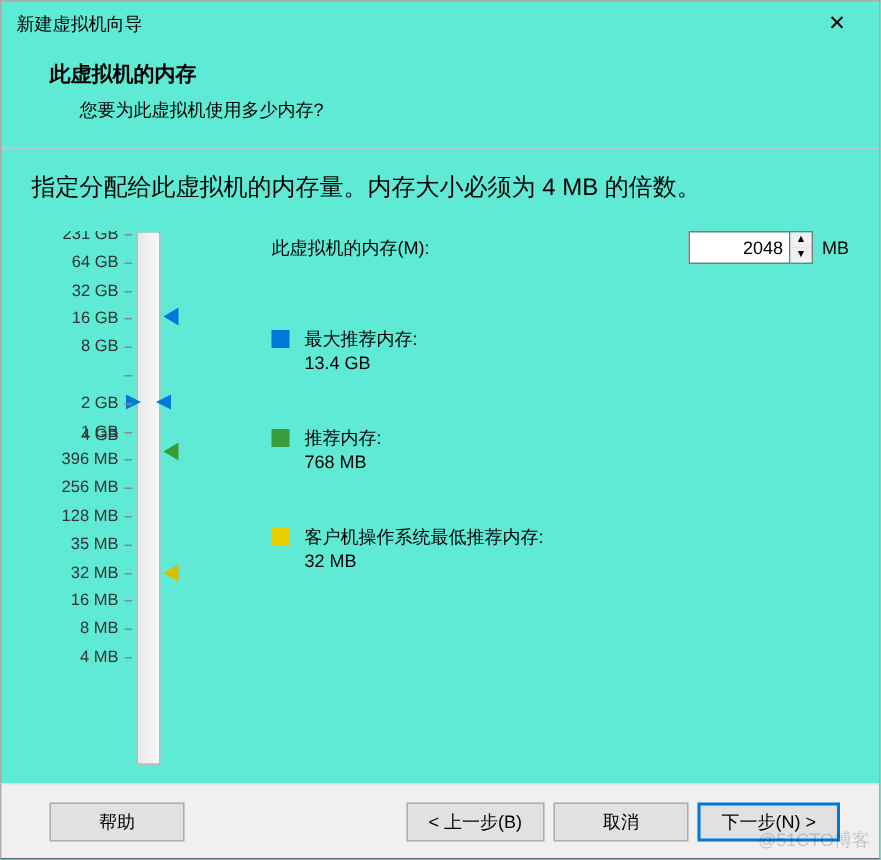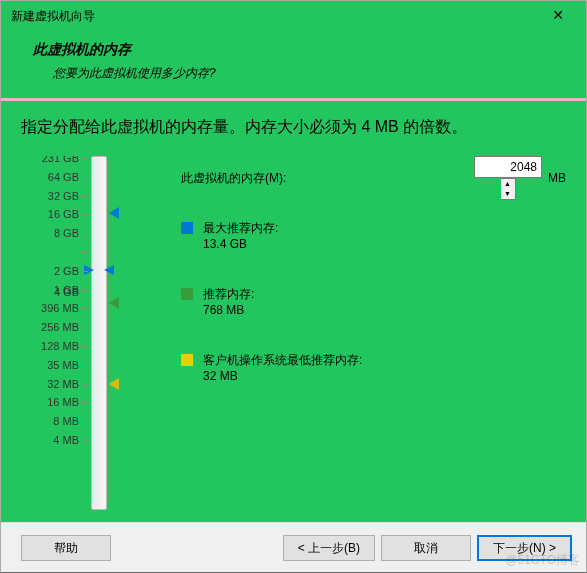--- a/index.html
+++ b/index.html
@@ -1,52 +1,52 @@
 <!DOCTYPE html>
 <html><head>
 <meta charset="utf-8">
 <style>
   * { box-sizing: border-box; font-family: "Microsoft YaHei", "Segoe UI", sans-serif; font-size: 12px; }
   body { margin: 0; background: #ccc; }
-  .dialog { width: 587px; height: 573px; background: #22c55e; border: 1px solid #aaa; border-bottom: 1px solid #666; position: relative; display: flex; flex-direction: column; }
+  .dialog { width: 587px; height: 573px; background: #5eead4; border: 1px solid #aaa; border-bottom: 1px solid #666; position: relative; display: flex; flex-direction: column; }
   .titlebar { height: 30px; display: flex; align-items: center; padding: 0 8px 0 10px; }
   .titlebar .title { flex: 1; font-size: 12px; }
   .close { width: 40px; height: 28px; text-align: center; line-height: 26px; font-size: 14px; cursor: default; }
-  .header { padding: 10px 0 16px 0; border-bottom: 3px solid #f9a8d4; font-style: italic; }
+  .header { padding: 10px 0 16px 0; border-bottom: 1px solid #f9a8d4; }
   .header h1 { margin: 0 0 6px 0; padding-left: 32px; font-size: 14px; font-weight: bold; }
   .header p { margin: 0; padding-left: 52px; font-size: 12px; }
   .instruction { margin: 16px 0 18px 0; padding: 0 20px; font-size: 16px; }
   .content { flex: 1; display: flex; padding: 0 20px 12px 20px; overflow: hidden; }
   .slider-col { width: 110px; position: relative; }
   .tick-label { position: absolute; left: 0; width: 58px; text-align: right; font-size: 11px; color: #333; line-height: 12px; }
   .tick-mark { position: absolute; left: 62px; width: 3px; height: 1px; background: #888; }
   .tick-mark.major { width: 5px; }
   .slider-track { position: absolute; left: 70px; top: 0; bottom: 0; width: 16px; background: linear-gradient(to right, #e8e8e8, #f8f8f8); border: 1px solid #bbb; border-radius: 2px; }
   .slider-handle { position: absolute; left: 63px; width: 30px; height: 10px; }
   .slider-handle::before { content: ""; position: absolute; left: 0; top: 0; border-top: 5px solid transparent; border-bottom: 5px solid transparent; border-left: 10px solid #0078d7; }
   .slider-handle::after { content: ""; position: absolute; right: 0; top: 0; border-top: 5px solid transparent; border-bottom: 5px solid transparent; border-right: 10px solid #0078d7; }
   .marker { position: absolute; left: 88px; border-top: 6px solid transparent; border-bottom: 6px solid transparent; border-right: 10px solid; }
   .marker.max { border-right-color: #0078d7; }
   .marker.rec { border-right-color: #3a9b3a; }
   .marker.min { border-right-color: #d9c000; }
   .info-col { flex: 1; padding-left: 50px; position: relative; }
   .mem-row { display: flex; align-items: center; margin-bottom: 26px; }
   .mem-label { flex: 1; }
-  .spinbox { display: flex; align-items: center; flex-direction: column; }
+  .spinbox { display: flex; align-items: center; }
   .spinbox input { width: 68px; height: 22px; text-align: right; padding-right: 4px; border: 1px solid #7a7a7a; }
   .spinbtns { display: flex; flex-direction: column; border: 1px solid #7a7a7a; border-left: none; }
   .spinbtns div { width: 14px; height: 10px; font-size: 7px; text-align: center; line-height: 9px; background: #f0f0f0; }
   .spin-unit { margin-left: 6px; }
   .legend { position: absolute; display: flex; align-items: flex-start; }
   .legend .square { width: 12px; height: 12px; flex-shrink: 0; margin-right: 10px; margin-top: 2px; }
   .square.blue { background: #0078d7; }
   .square.green { background: #3a9b3a; }
   .square.yellow { background: #e6cf00; }
   .legend .text .t { font-size: 12px; line-height: 16px; }
-  .footer { height: 50px; border-top: 1px solid #ddd; display: flex; align-items: center; padding: 0 14px; background: #f0f0f0; }
+  .footer { height: 50px; border-top: 1px solid #ddd; display: flex; align-items: center; padding: 0 26px; background: #f0f0f0; }
   .btn { min-width: 90px; height: 26px; padding: 0 14px; margin-left: 6px; background: #e1e1e1; border: 1px solid #adadad; text-align: center; line-height: 24px; font-size: 12px; }
   .btn.default { border: 2px solid #0078d7; line-height: 22px; }
   .spacer { flex: 1; }
   .watermark { position: absolute; right: 6px; bottom: 3px; color: rgba(0,0,0,0.18); font-size: 12px; pointer-events: none; }
 </style>
 </head>
 <body>
 
 <div class="dialog">
 

